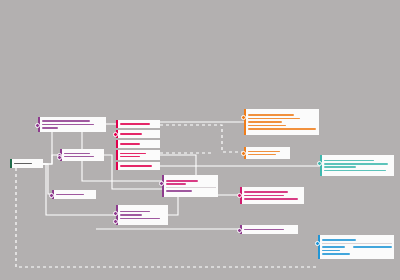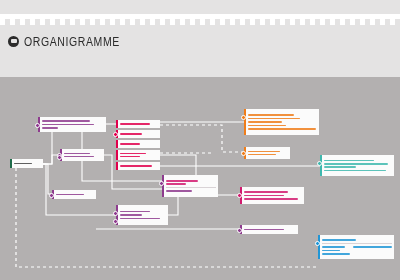--- a/index.html
+++ b/index.html
@@ -75,28 +75,20 @@
   .knob{
     position:absolute;width:5px;height:5px;border-radius:50%;
     box-sizing:border-box;border:1.4px solid #fff;
   }
 </style>
 </head>
 <body>
 
 <div id="root">
 
-  <div class="header">
-    <div class="perf-strip2"></div>
-    <div class="perf-strip"></div>
-    <div class="brand">
-      <span class="brand-icon"></span>
-      <span class="brand-title">ORGANIGRAMME</span>
-    </div>
-  </div>
 
   <div class="canvas">
 
     <svg class="edges" viewBox="0 0 400 203">
       <g fill="none" stroke="#ffffff" stroke-width="1.1">
 
         <path d="M43 87 L52 87 L52 47 L38 47"></path>
         <path d="M43 87 L52 87 L52 78 L60 78"></path>
         <path d="M43 87 L48 87 L48 117 L52 117"></path>
         <path d="M43 87 L46 87 L46 138 L116 138"></path>

